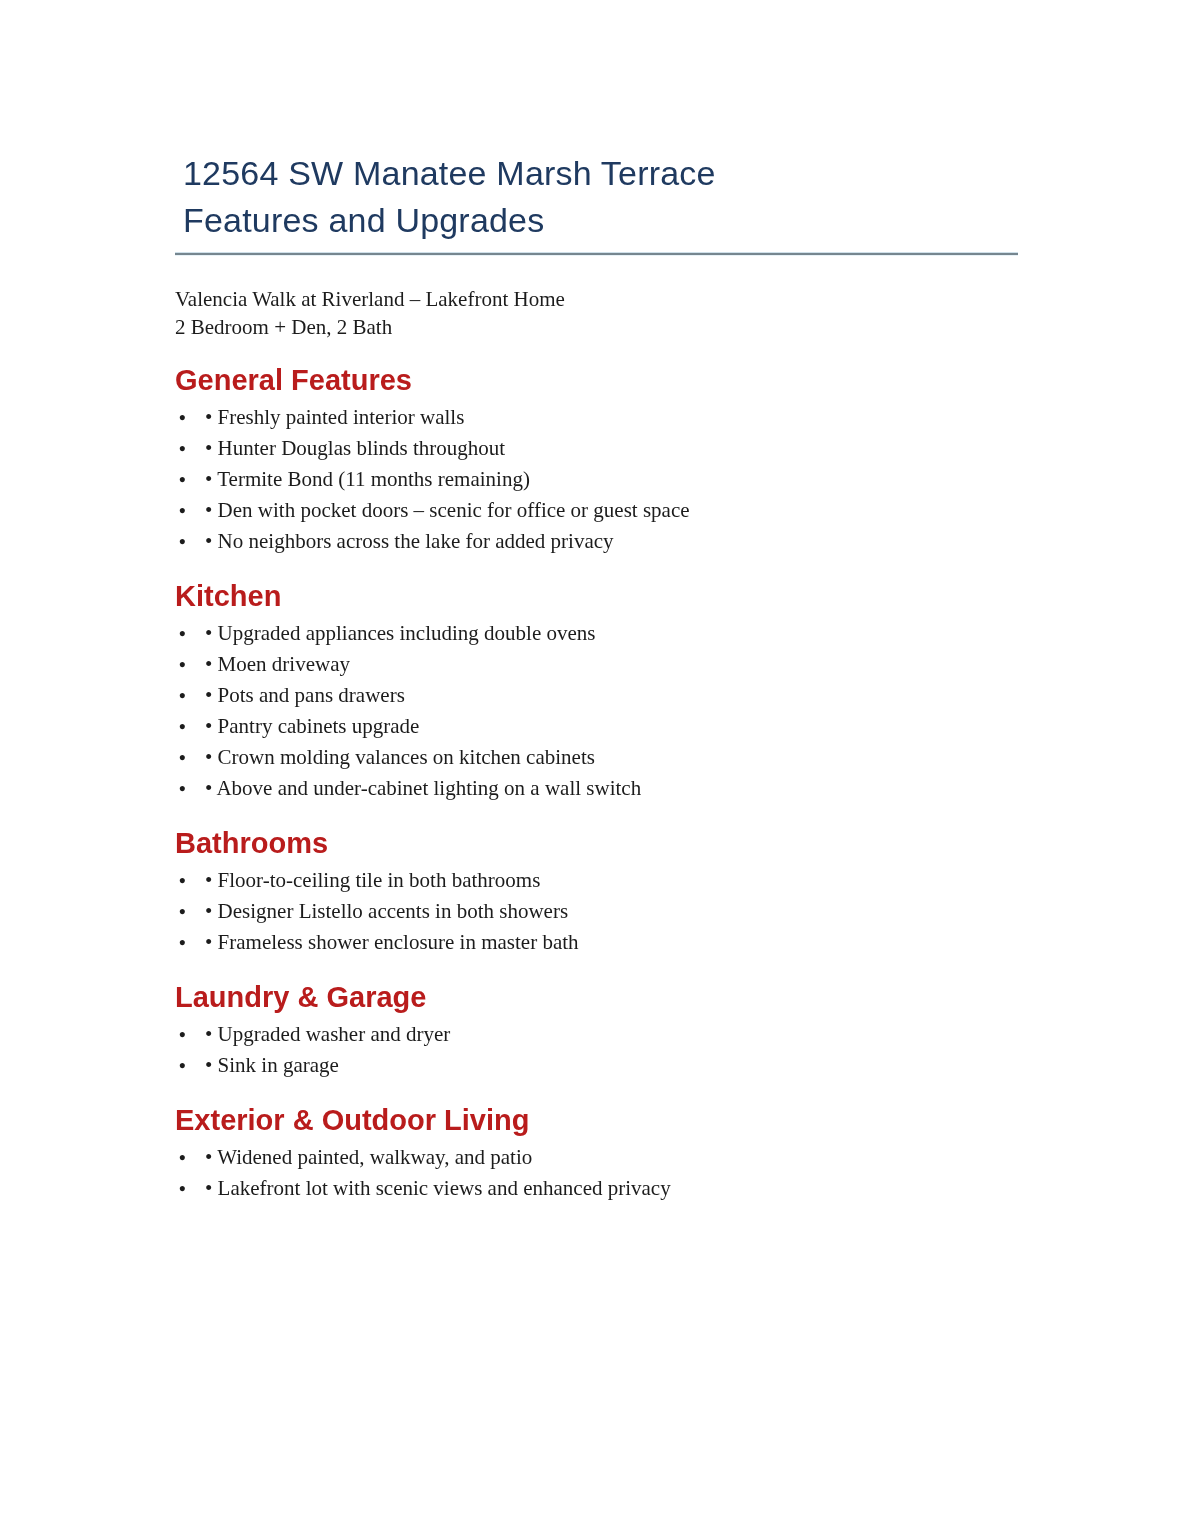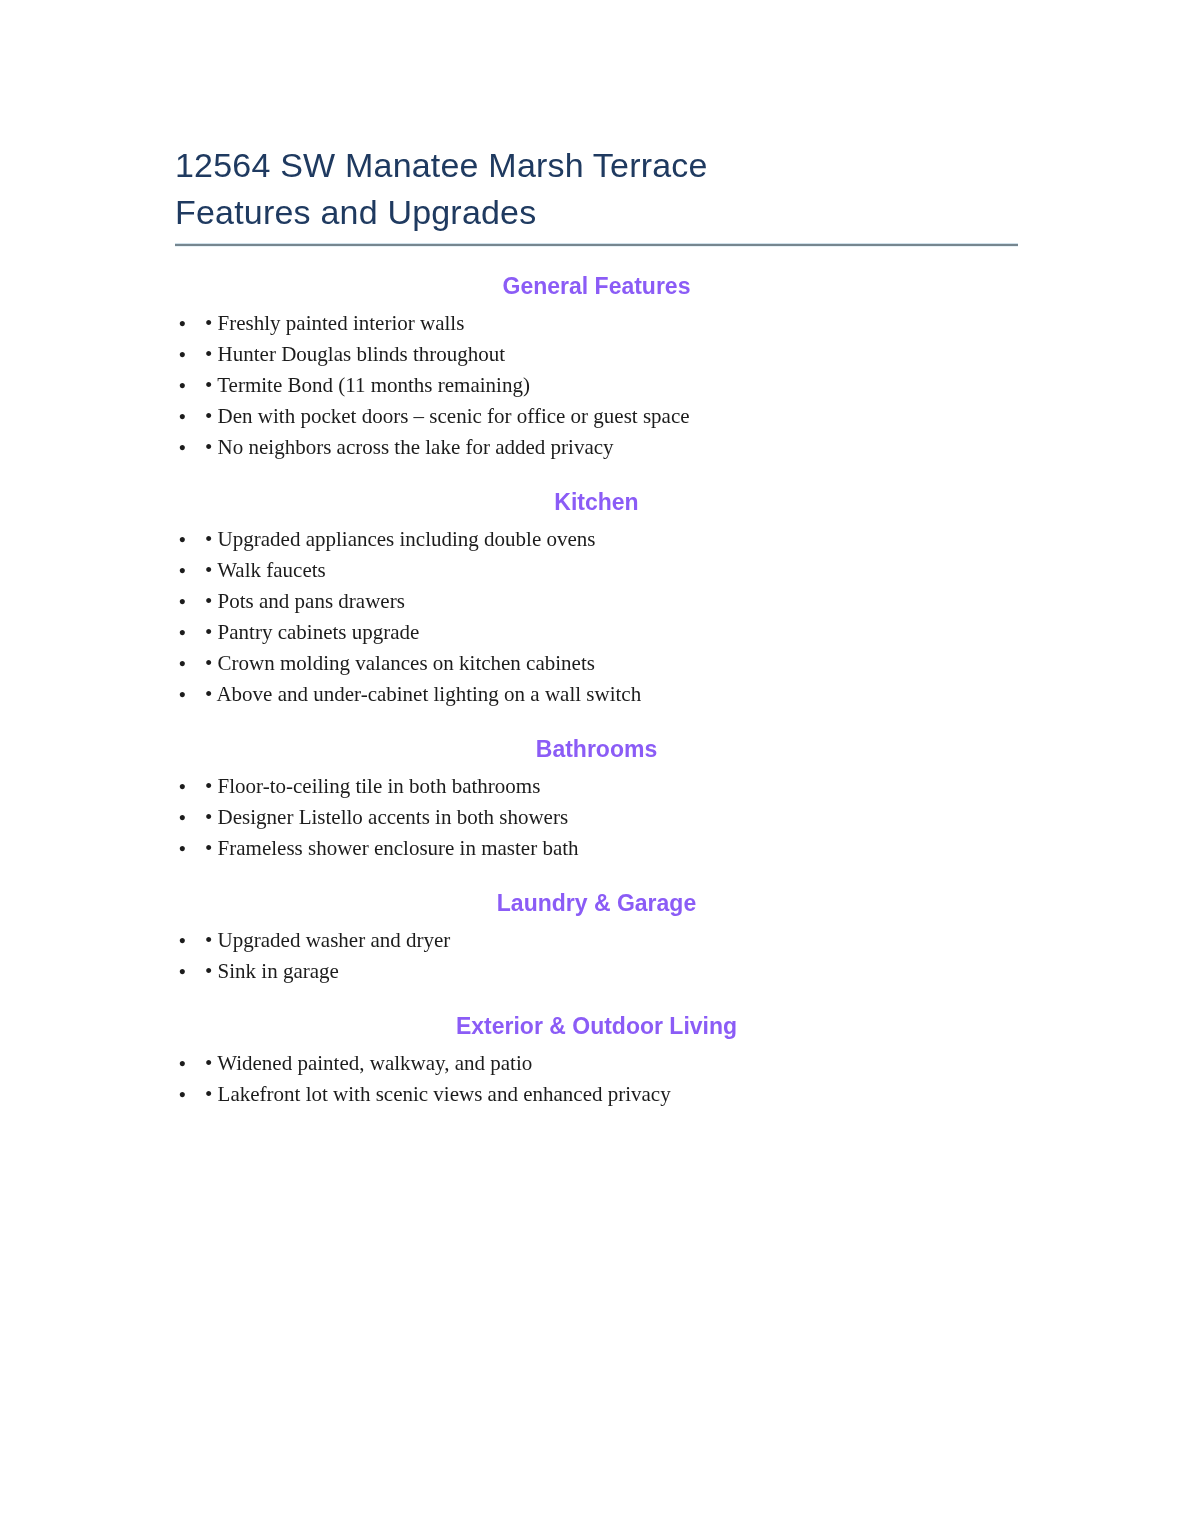--- a/index.html
+++ b/index.html
@@ -10,21 +10,21 @@
     position: relative;
     font-family: "Liberation Serif", serif;
   }
   .doc {
     position: absolute;
     left: 175px;
     top: 142px;
     width: 843px;
   }
   .doc-title {
-    margin: 0;
+    margin: 8px;
     font-family: "Liberation Sans", sans-serif;
     font-weight: 400;
     font-size: 34px;
     line-height: 47px;
     letter-spacing: 0.2px;
     color: #1f3a60;
   }
   .title-rule {
     margin-top: 7px;
     height: 2px;
@@ -33,26 +33,25 @@
     border-bottom: 1px solid #e8f2f7;
   }
   .subtitle {
     margin: 29px 0 0 0;
     font-size: 21px;
     line-height: 28px;
     color: #1c1c1c;
   }
   .section-heading {
     font-family: "Liberation Sans", sans-serif;
-    font-size: 23px;
+    font-size: 29px;
     font-weight: 700;
-    color: #8b5cf6;
+    color: #b91c1c;
     line-height: 28px;
     margin: 25px 0 8px 0;
-    text-align: center;
   }
   ul.feature-list {
     margin: 0;
     padding: 0;
     list-style: none;
   }
   ul.feature-list li {
     display: flex;
     align-items: baseline;
     font-size: 21px;
@@ -73,20 +72,24 @@
 <body>
 
 <div class="doc">
 
   <h1 class="doc-title">
     <div>12564 SW Manatee Marsh Terrace</div>
     <div>Features and Upgrades</div>
   </h1>
   <div class="title-rule"></div>
 
+  <p class="subtitle">
+    <span style="display:block">Valencia Walk at Riverland – Lakefront Home</span>
+    <span style="display:block">2 Bedroom + Den, 2 Bath</span>
+  </p>
 
   <section>
     <h2 class="section-heading">General Features</h2>
     <ul class="feature-list">
       <li>
           <span class="mk">•</span>
           <span class="tx">• Freshly painted interior walls</span>
         </li>
       <li>
           <span class="mk">•</span>
@@ -109,21 +112,21 @@
 
   <section>
     <h2 class="section-heading">Kitchen</h2>
     <ul class="feature-list">
       <li>
           <span class="mk">•</span>
           <span class="tx">• Upgraded appliances including double ovens</span>
         </li>
       <li>
           <span class="mk">•</span>
-          <span class="tx">• Walk faucets</span>
+          <span class="tx">• Moen driveway</span>
         </li>
       <li>
           <span class="mk">•</span>
           <span class="tx">• Pots and pans drawers</span>
         </li>
       <li>
           <span class="mk">•</span>
           <span class="tx">• Pantry cabinets upgrade</span>
         </li>
       <li>

